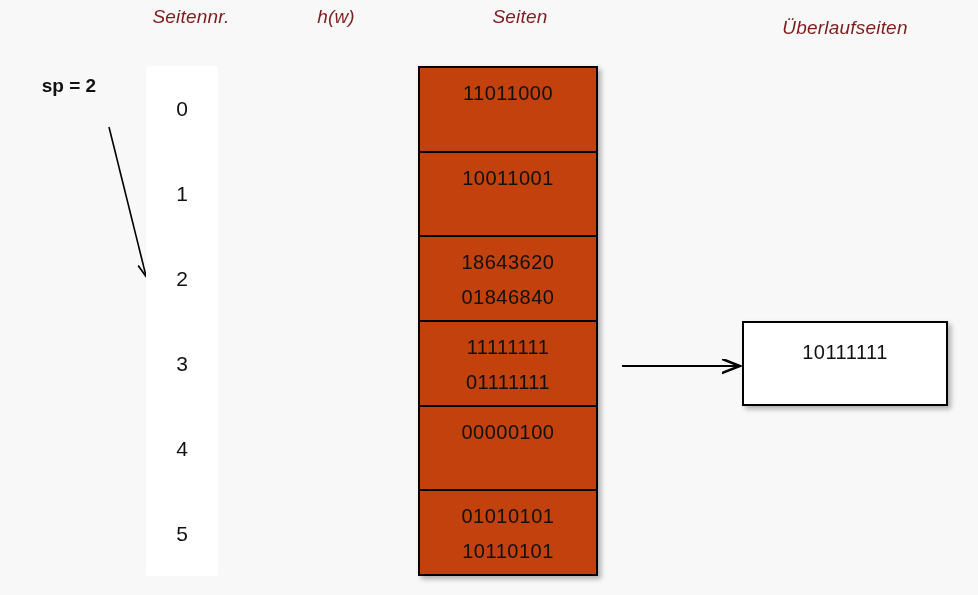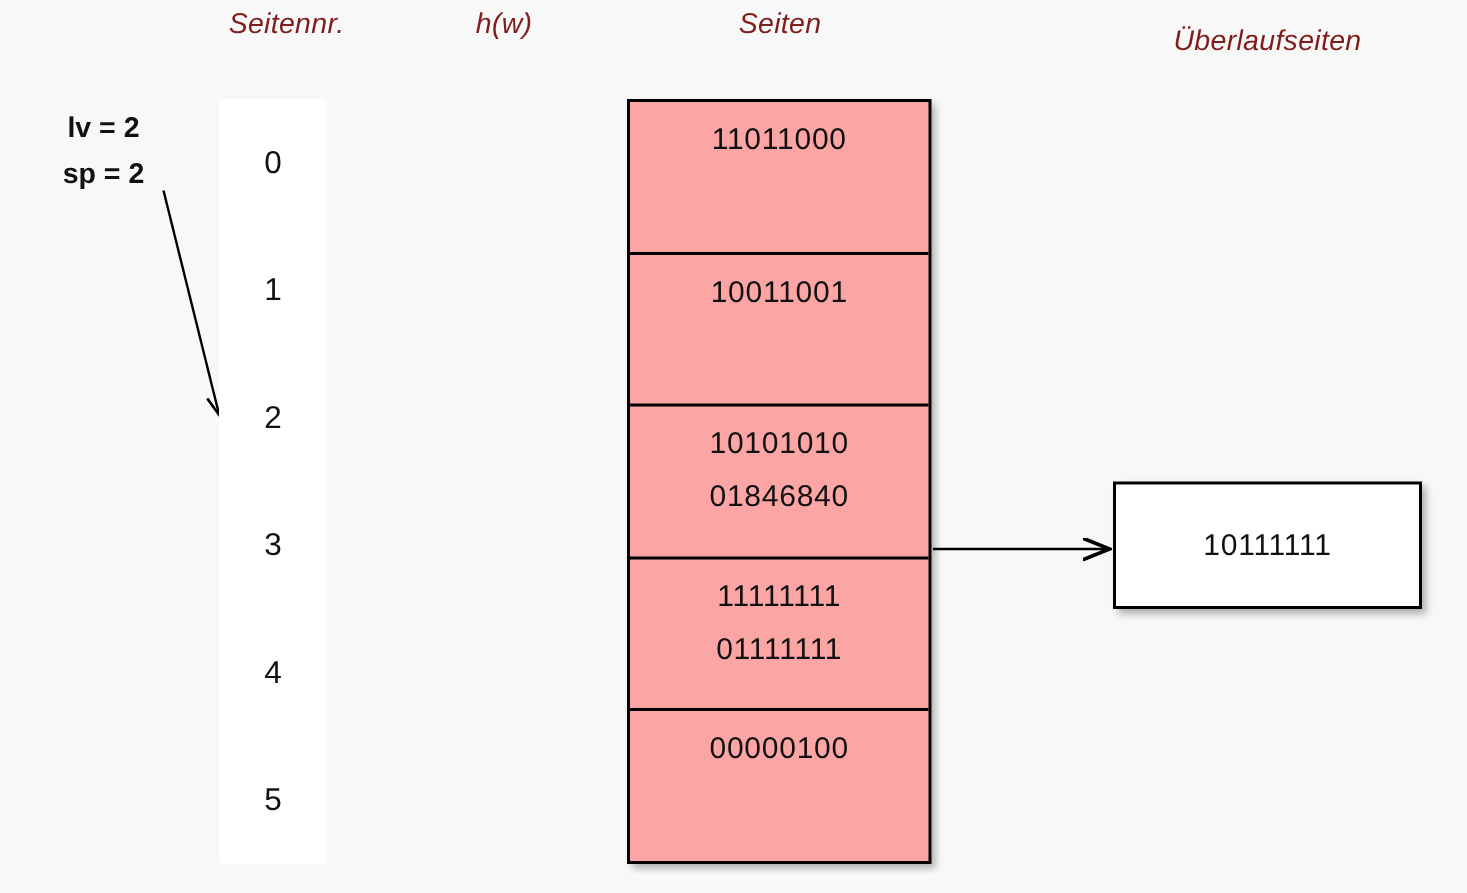--- a/index.html
+++ b/index.html
@@ -78,23 +78,23 @@
     justify-content: center;
     font-size: 21px;
     color: #111111;
   }
 
   
   #pages-table {
     position: absolute;
     left: 418px;
     top: 66px;
-    width: 203px;
+    width: 180px;
     height: 510px;
-    background: #fca5a5;
+    background: #c2410c;
     border: 2px solid #000000;
     box-sizing: border-box;
     box-shadow: 3px 3px 5px rgba(0,0,0,0.30);
     display: flex;
     flex-direction: column;
   }
   .page-row {
     flex: 1 1 0;
     border-bottom: 2px solid #000000;
     box-sizing: border-box;
@@ -120,21 +120,21 @@
     width: 206px;
     height: 85px;
     background: #ffffff;
     border: 2px solid #000000;
     box-sizing: border-box;
     box-shadow: 3px 3px 5px rgba(0,0,0,0.30);
     display: flex;
     flex-direction: column;
     align-items: center;
     justify-content: flex-start;
-    padding-top: 24px;
+    padding-top: 12px;
   }
 
   
   #overflow-arrow {
     position: absolute;
     left: 620px;
     top: 348px;
     width: 128px;
     height: 36px;
     pointer-events: none;
@@ -144,21 +144,20 @@
 <body>
 
 <div id="canvas">
 
   <div class="col-header" id="hdr-seitennr">Seitennr.</div>
   <div class="col-header" id="hdr-hw">h(w)</div>
   <div class="col-header" id="hdr-seiten">Seiten</div>
   <div class="col-header" id="hdr-ueber">Überlaufseiten</div>
 
   <div id="annotation">
-    <div class="ann-line">lv = 2</div>
     <div class="ann-line">sp = 2</div>
   </div>
 
   <svg id="annotation-arrow" viewBox="0 0 80 180">
     <defs>
       <marker id="arrowhead-thin" markerWidth="9" markerHeight="9" refX="7.5" refY="3.2" orient="auto">
         <path d="M0,0 L8,3.2 L0,6.4" fill="none" stroke="#000000" stroke-width="1.1"></path>
       </marker>
     </defs>
     <line x1="14" y1="9" x2="51" y2="158" stroke="#000000" stroke-width="1.6" marker-end="url(#arrowhead-thin)"></line>
@@ -175,29 +174,33 @@
 
 
   <div id="pages-table">
     <div class="page-row">
       <div class="page-entry">11011000</div>
     </div>
     <div class="page-row">
       <div class="page-entry">10011001</div>
     </div>
     <div class="page-row">
-      <div class="page-entry">10101010</div>
+      <div class="page-entry">18643620</div>
       <div class="page-entry">01846840</div>
     </div>
     <div class="page-row">
       <div class="page-entry">11111111</div>
       <div class="page-entry">01111111</div>
     </div>
     <div class="page-row">
       <div class="page-entry">00000100</div>
+    </div>
+    <div class="page-row">
+      <div class="page-entry">01010101</div>
+      <div class="page-entry">10110101</div>
     </div>
   </div>
 
   <svg id="overflow-arrow" viewBox="0 0 128 36">
     <defs>
       <marker id="arrowhead-open" markerWidth="11" markerHeight="11" refX="9" refY="4" orient="auto">
         <path d="M0,0 L10,4 L0,8" fill="none" stroke="#000000" stroke-width="1.4"></path>
       </marker>
     </defs>
     <line x1="2" y1="18" x2="118" y2="18" stroke="#000000" stroke-width="1.8" marker-end="url(#arrowhead-open)"></line>

